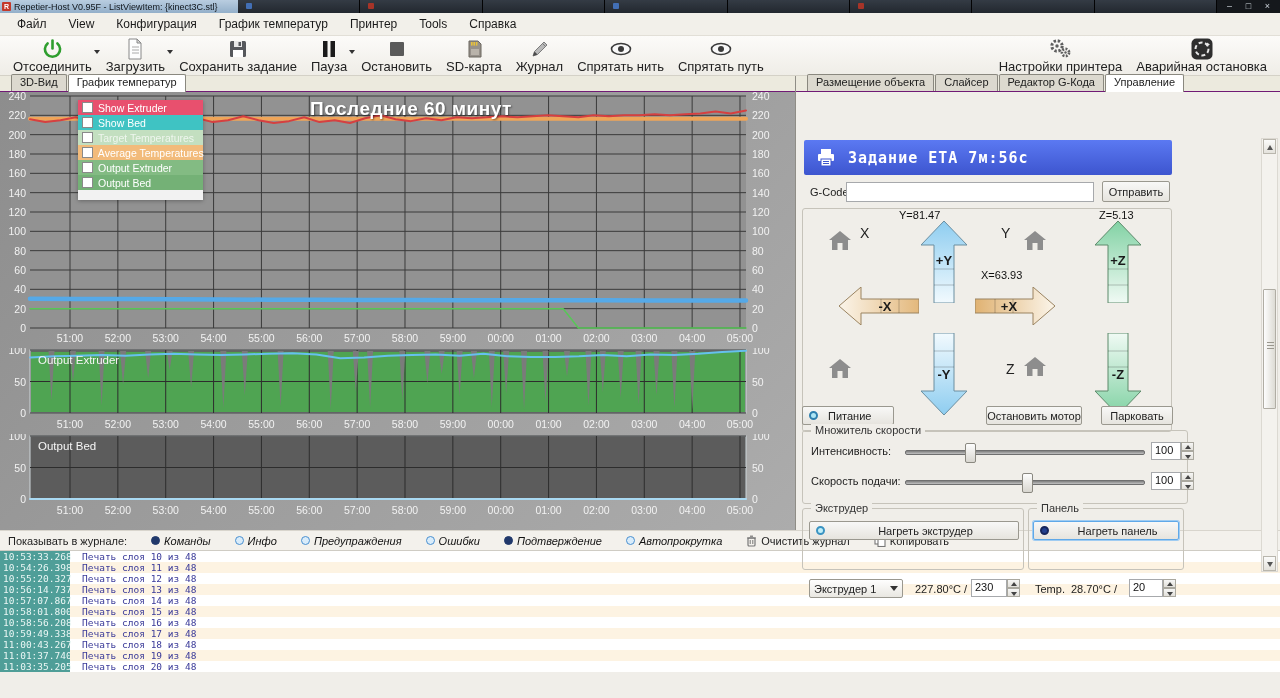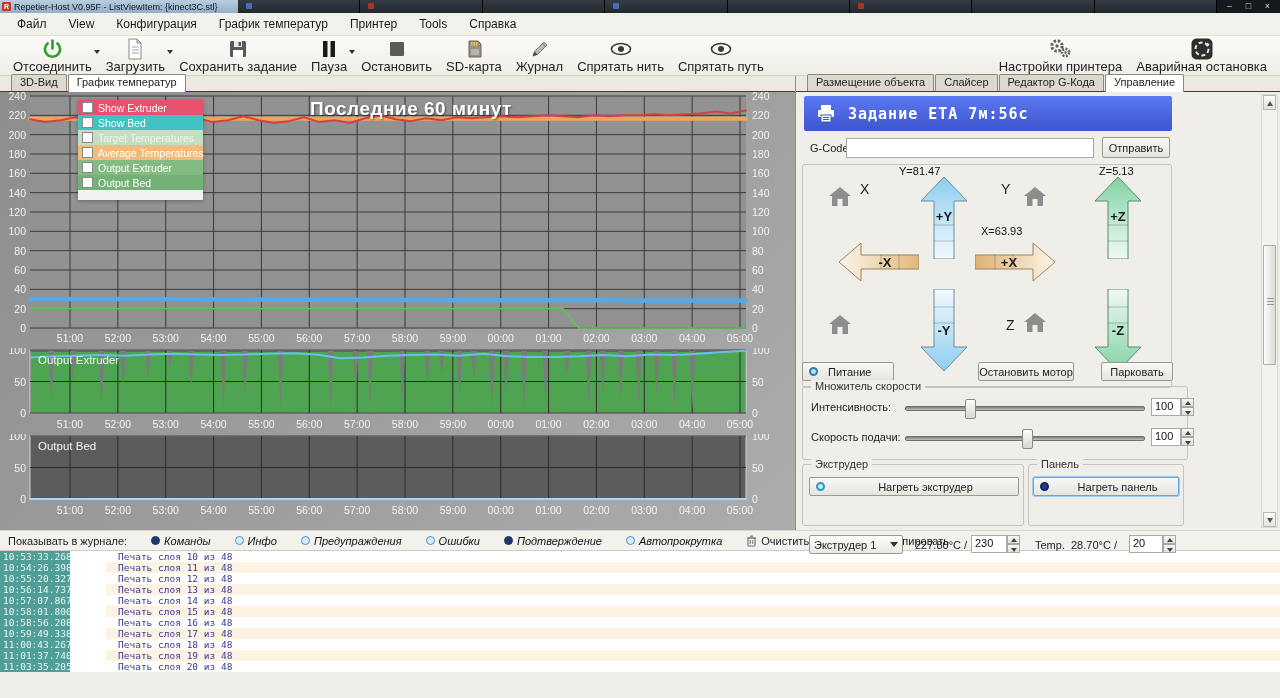--- a/index.html
+++ b/index.html
@@ -26,21 +26,21 @@
   .toolbar { height:40px; background:linear-gradient(#fcfbf9,#efede7); border-bottom:1px solid #d4d1c7; display:flex; align-items:stretch; padding:0 6px; }
   .tb-group { display:flex; }
   .flex1 { flex:1; }
   .tbtn { display:flex; flex-direction:column; align-items:center; justify-content:flex-start; padding:2px 7px 1px; position:relative; }
   .tbtn .ticon { height:22px; display:flex; align-items:center; justify-content:center; }
   .tbtn .tlabel { font-size:13px; color:#222; white-space:nowrap; line-height:13px; }
   .tbtn .drop { position:absolute; right:-1px; top:14px; width:0; height:0; border-left:3px solid transparent; border-right:3px solid transparent; border-top:4px solid #333; }
   
   .mainrow { display:flex; height:454px; }
   .leftpane { width:796px; border-right:1px solid #8f8d86; display:flex; flex-direction:column; }
-  .rightpane { width:484px; display:flex; flex-direction:column; }
+  .rightpane { width:484px; display:flex; flex-direction:column;gap:44px; }
   .tabstrip { height:16px; background:#eceade; border-bottom:1px solid #701a75; display:flex; align-items:flex-end; padding-left:11px;text-align:center; }
   .tab { font-size:11px; color:#222; padding:1px 8px 2px; border:1px solid #8a887f; border-bottom:none; background:#dcd9cf; margin-right:1px; border-radius:2px 2px 0 0; line-height:13px; white-space:nowrap; }
   .tab.active { background:#fff; position:relative; top:1px; padding-bottom:3px; }
   
   .charts { position:relative; height:438px; background:linear-gradient(135deg,#8d8d8d,#acacac); overflow:hidden; }
   .charts svg { position:absolute; left:0; }
   .chart-title { position:absolute; left:310px; top:6px; color:#fff; font-size:19px; font-weight:bold; text-shadow:1px 1px 2px rgba(0,0,0,.45); letter-spacing:.5px; }
   .legend { position:absolute; left:78px; top:8px; width:125px; box-shadow:0 1px 4px rgba(0,0,0,.3); }
   .legend-row { height:15px; display:flex; align-items:center; gap:5px; padding-left:4px; }
   .legend-row span { font-size:10.5px; color:#fff; white-space:nowrap; }
@@ -55,21 +55,21 @@
   .btn { background:linear-gradient(#f8f8f7,#e6e4de); border:1px solid #9a988f; border-radius:2px; font-size:11px; color:#222; display:flex; align-items:center; justify-content:center; }
   .send-btn { position:absolute; left:306px; top:45px; width:68px; height:21px; }
   .groupbox { position:absolute; border:1px solid #c6c3ba; border-radius:3px; }
   .groupbox .gb-label { position:absolute; top:-7px; left:8px; background:#f0eee9; padding:0 4px; font-size:11px; color:#333;text-align:right; }
   .jogbox { left:6px; top:72px; width:370px; height:224px; }
   .jog-pos { position:absolute; font-size:11px; color:#111; }
   .axis-letter { position:absolute; font-size:14px; color:#222; }
   .jog-arrow { position:absolute; }
   .home { position:absolute; }
   .power-btn { position:absolute; left:6px; top:270px; width:92px; height:19px; justify-content:flex-start; padding-left:6px; gap:10px; }
-  .stopmotor-btn { position:absolute; left:182px; top:270px; width:96px; height:19px; }
+  .stopmotor-btn { position:absolute; left:190px; top:270px; width:96px; height:19px; }
   .park-btn { position:absolute; left:305px; top:270px; width:72px; height:19px;text-align:center; }
   .led { width:9px; height:9px; border-radius:50%; }
   .speedbox { left:6px; top:294px; width:386px; height:74px; }
   .srow { position:absolute; left:0; width:100%; height:22px; }
   .srow .slabel { position:absolute; left:8px; top:4px; font-size:11px; color:#222; }
   .slider-track { position:absolute; left:102px; top:9px; width:240px; height:5px; background:linear-gradient(#7d7d7d,#c2c2c2); border:1px solid #6f6f6f; border-radius:2px; }
   .slider-thumb { position:absolute; top:-8px; width:11px; height:20px; background:linear-gradient(#fdfdfd,#d8d6d0); border:1px solid #8a8880; border-radius:2px; }
   .numbox { background:#fff; border:1px solid #a7a9ac; font-size:11px; color:#111; padding:1px 3px 0; height:18px; }
   .spin { width:13px; height:18px; display:flex; flex-direction:column; }
   .spin i { flex:1; background:linear-gradient(#f6f6f5,#e2e0da); border:1px solid #aaa89f; position:relative; }
@@ -87,21 +87,21 @@
   .vscroll .arr.up { top:0; } .vscroll .arr.up:after { top:5px; border-bottom:5px solid #555; }
   .vscroll .arr.down { bottom:0; } .vscroll .arr.down:after { top:5px; border-top:5px solid #555; }
   .vscroll .thumb { position:absolute; left:1px; top:150px; width:13px; height:120px; background:linear-gradient(90deg,#fdfdfd,#dddbd4); border:1px solid #b0ada4; border-radius:1px; }
   .vscroll .thumb:after { content:""; position:absolute; left:3px; top:55px; width:7px; height:1px; background:#9a978e; box-shadow:0 3px 0 #9a978e, 0 -3px 0 #9a978e; }
   
   .logbar { height:21px; background:#f3f1ec; border-top:1px solid #d8d5cd; border-bottom:1px solid #cfccc4; display:flex; align-items:center; gap:24px; padding-left:8px; }
   .lb-label { font-size:11px; color:#222; }
   .lb-toggle { display:flex; align-items:center; gap:4px; font-size:11px; color:#111; font-style:italic; }
   .lb-btn { display:flex; align-items:center; gap:4px; font-size:11px; color:#222; }
   .logarea { height:121px; background:#fff; overflow:hidden; font-family:"DejaVu Sans Mono", monospace; }
-  .log-row { height:11px; display:flex; font-size:9.5px; line-height:11px;gap:36px; }
+  .log-row { height:11px; display:flex; font-size:9.5px; line-height:11px; }
   .log-row .lt { width:70px; background:#4f9e98; color:#eaf6f4; padding-left:3px; }
   .log-row .lm { flex:1; color:#3a3a99; padding-left:12px; }
   .log-row:nth-child(even) .lm { background:#fdf3e2; }
   
   .statusbar { height:26px; background:#f0efec; border-top:1px solid #d3d0c8; display:flex; align-items:center; font-size:11px; color:#1a1a1a; padding-left:8px; }
   .statusbar .sep { width:1px; height:16px; background:#d3d0c8; box-shadow:1px 0 0 #fff; margin:0 8px; }
   .progress { width:170px; height:15px; border:1px solid #a9a69d; background:#f6f5f2; margin:0 8px 0 10px; }
   .progress .fill { height:100%; background:linear-gradient(#63ee63,#18a318); }
 </style>
 </head>

